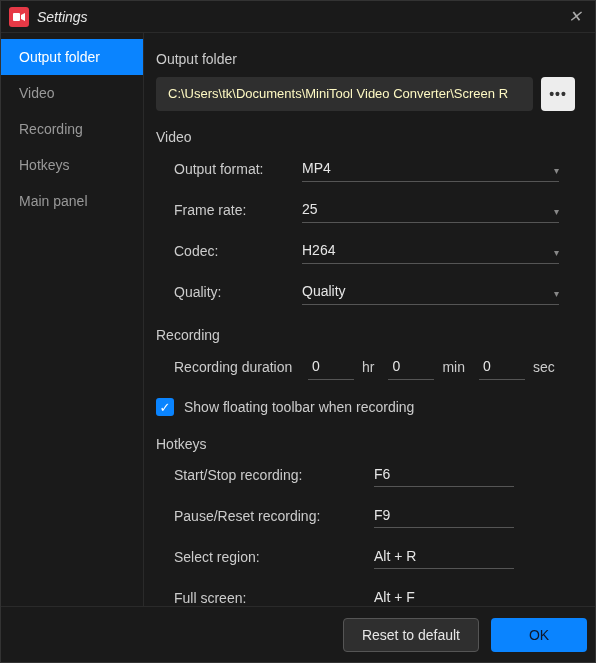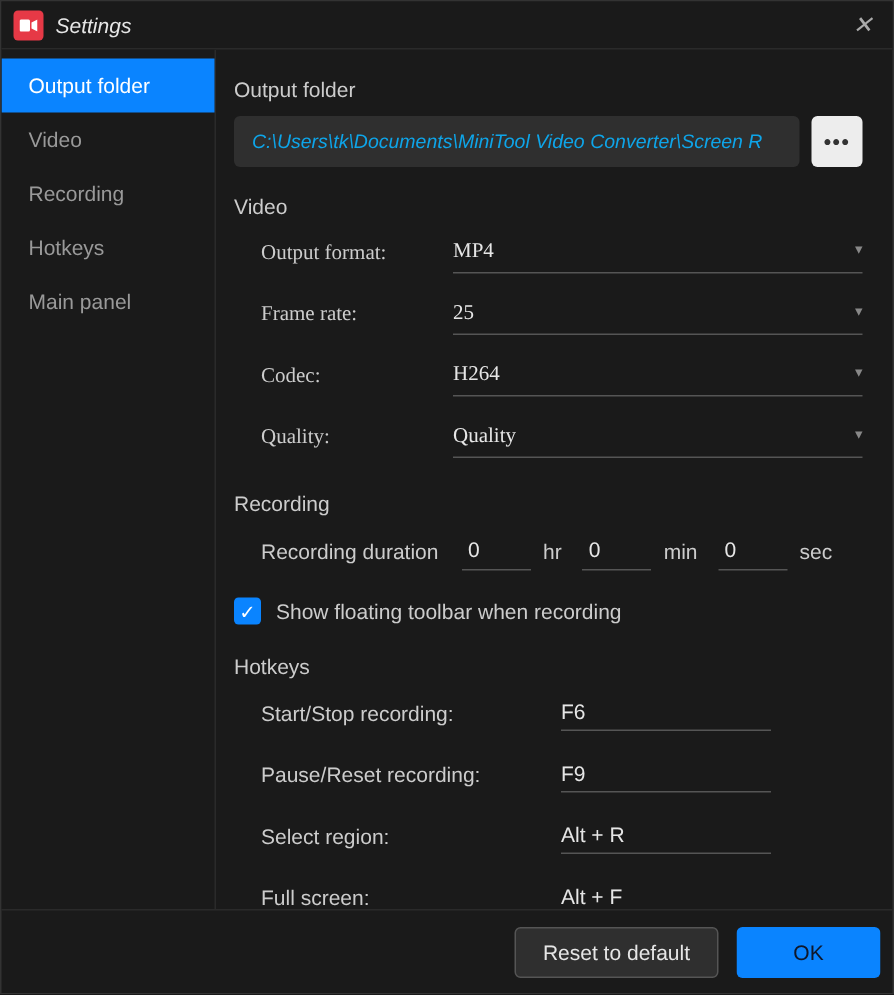--- a/index.html
+++ b/index.html
@@ -92,56 +92,54 @@
     display: flex;
     gap: 8px;
     margin-bottom: 18px;
   }
   .folder-input {
     flex: 1;
     background: #2f2f2f;
     border: none;
     border-radius: 4px;
     padding: 9px 12px;
-    color: #0ea5e9;
+    color: #fef9c3;
     font-size: 13px;
     overflow: hidden;
     white-space: nowrap;
-    font-style: italic;
   }
   .browse-btn {
     width: 34px;
     height: 34px;
     background: #ededed;
     border-radius: 4px;
     display: flex;
     align-items: center;
     justify-content: center;
     cursor: pointer;
     color: #333;
     letter-spacing: 1px;
     font-weight: bold;
   }
   .form-row {
     display: flex;
     align-items: center;
-    margin: 0 0 14px 18px;
-    font-family: Liberation Serif, serif;
+    margin: 0 16px 14px 18px;
   }
   .form-label {
     width: 128px;
     color: #ccc;
     font-size: 14px;
   }
   .select {
     flex: 1;
     border-bottom: 1px solid #555;
     padding: 5px 0;
     display: flex;
-    align-items: flex-start;
+    align-items: flex-end;
     justify-content: space-between;
     cursor: pointer;
     color: #e6e6e6;
   }
   .select .caret {
     color: #888;
     font-size: 10px;
   }
   .duration-row {
     display: flex;

